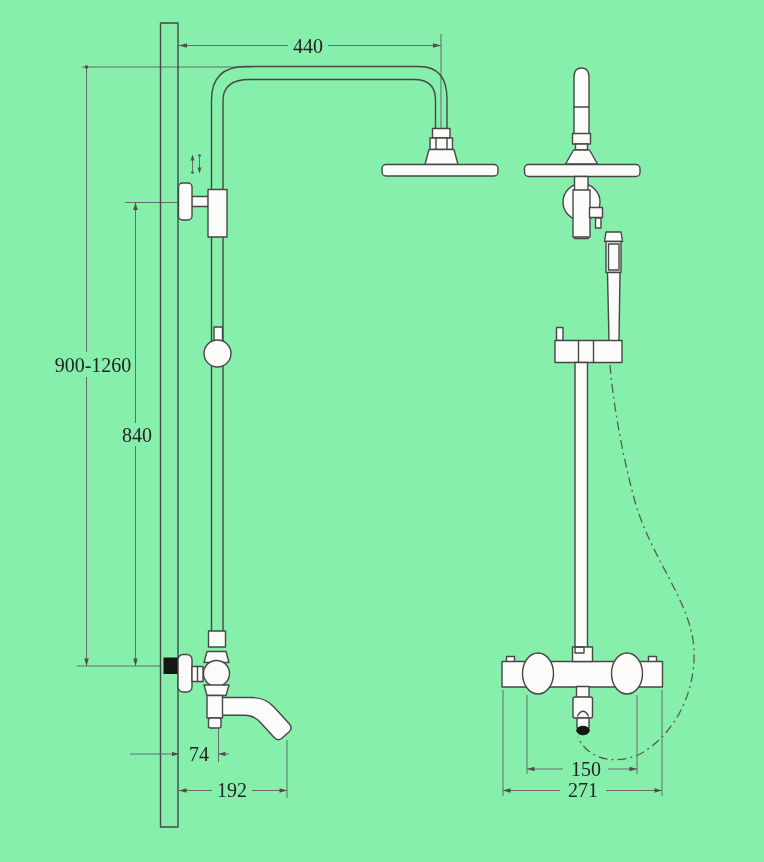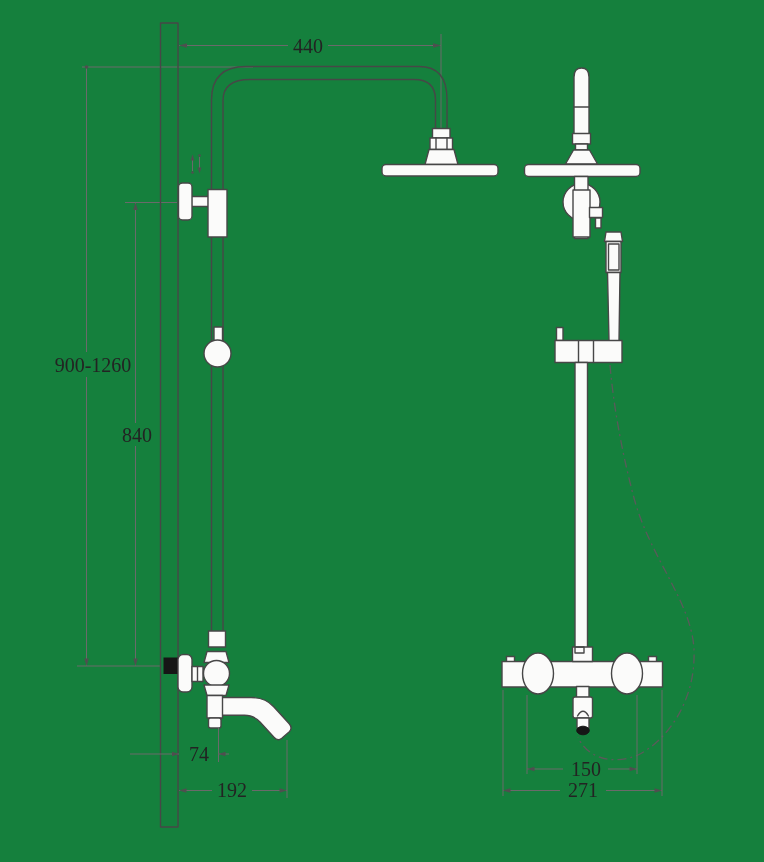--- a/index.html
+++ b/index.html
@@ -1,17 +1,17 @@
 <!DOCTYPE html>
 <html><head>
 <meta charset="utf-8">
 <style>
   html,body{margin:0;padding:0;background:#ffffff;}
   .canvas{
-    position:relative;width:764px;height:862px;background:#15803d;
+    position:relative;width:764px;height:862px;background:#86efac;
     font-family:"Liberation Serif", serif;
   }
   svg{display:block}
   
   .ln{fill:none;stroke:#474747;stroke-width:1.4;stroke-linecap:round;stroke-linejoin:round;}
   .fw{fill:#fbfbfa;stroke:#474747;stroke-width:1.4;stroke-linejoin:round;}
   .fd{fill:#161616;stroke:#161616;}
   
   .dim{fill:none;stroke:#6a6a6a;stroke-width:1;}
   .arr{fill:#4f4f4f;stroke:none;}

